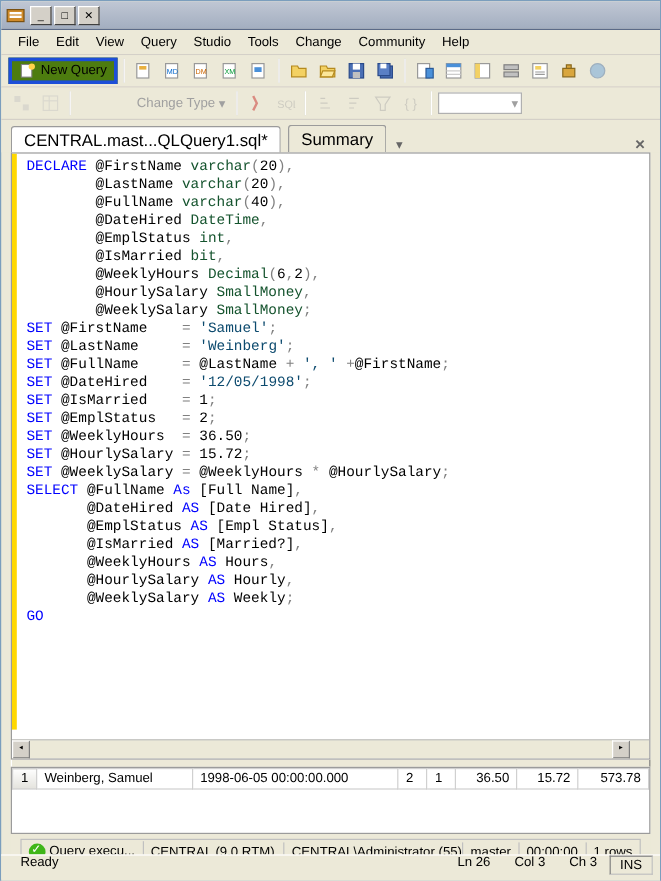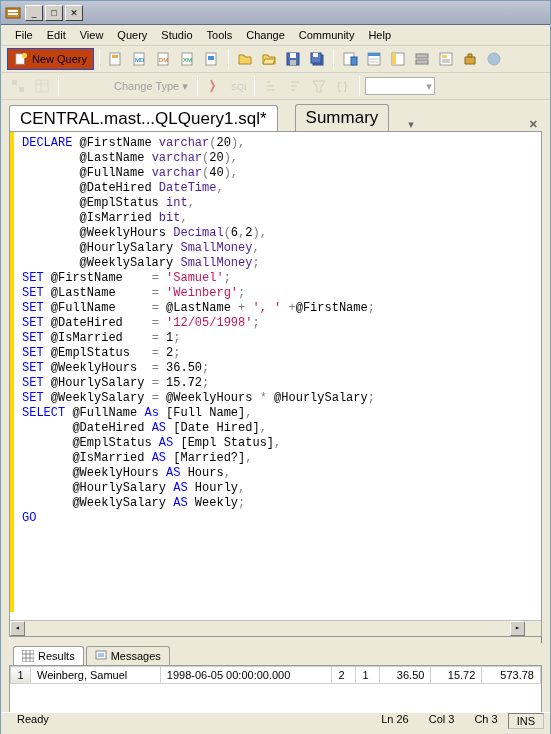--- a/index.html
+++ b/index.html
@@ -44,21 +44,21 @@
   }
   .tb-btn {
     width: 22px; height: 22px;
     display: inline-flex; align-items: center; justify-content: center;
     border: 1px solid transparent;
   }
   .tb-btn svg { width: 16px; height: 16px; }
   .newq {
     display: flex; align-items: center; gap: 4px;
     padding: 2px 6px; height: 22px;
-    border: 1px solid #1d4ed8; background: #c2410c;
+    border: 3px solid #1d4ed8; background: #4d7c0f;
   }
   .newq svg { width: 14px; height: 14px; }
   .sep { width: 1px; height: 20px; background: #c0c0c0; margin: 0 3px; border-right:1px solid #fff;}
   .chgtype {
     display: inline-flex; align-items: center; gap: 3px;
     color: #a0a0a0; padding: 0 4px; margin-left: 46px;
   }
   .dim { opacity: 0.4; }
   .combo {
     display:inline-flex; align-items:center; border:1px solid #b0b0b0;
@@ -66,42 +66,42 @@
     color:#a0a0a0; justify-content:space-between;
   }
   .tabs {
     display: flex; align-items: flex-end; padding: 4px 8px 0 8px;
     background: #ece9d8; position: relative;
   }
   .tab {
     padding: 3px 10px; background: #ece9d8;
     border: 1px solid #9b9b9b; border-bottom: none;
     border-radius: 3px 3px 0 0;
-    margin-right: 17px; font-size: 17px;
+    margin-right: 6px; font-size: 14px;
   }
   .tab.active { background: #fff; position: relative; top: 1px; }
   .tabs .closex { margin-left: auto; padding: 0 4px; font-weight:bold; color:#666; }
   .tabs .hidebtn { padding: 0 2px; color:#666; }
   .editor {
     background: #fff; border: 1px solid #9b9b9b;
     margin: 0 8px; height: 506px;
     font-family: "Courier New", monospace;
     font-size: 12px; line-height: 15px;
     overflow: hidden; position: relative;
   }
   .editor-inner {
     border-left: 4px solid #ffd800;
     padding: 4px 4px 4px 8px;
     white-space: pre;
     height: 480px;
     overflow: hidden;
   }
   .code-kw { color: #0000ff; }
-  .code-type { color: #4c1d95; }
-  .code-str { color: #be185d; }
+  .code-type { color: #14532d; }
+  .code-str { color: #0c4a6e; }
   .code-gray { color: #808080; }
   .editor .hscroll {
     position: absolute; bottom: 0; left: 0; right: 16px; height: 16px;
     background: #ece9d8; border-top: 1px solid #c0c0c0;
     display:flex; justify-content:space-between; align-items:center;
   }
   .editor .vslot { position:absolute; right:0; bottom:0; width:16px; height:16px; background:#ece9d8; border-top:1px solid #c0c0c0;}
   .sbtn { width:15px; height:15px; background:#d4d0c8; border:1px solid #fff; border-right-color:#808080; border-bottom-color:#808080; font-size:8px; line-height:12px; text-align:center;}
   .splitter { height: 6px; margin: 0 8px; background: #ece9d8; border-left:1px solid #fff; border-right:1px solid #808080;}
   .results {
@@ -379,40 +379,20 @@
   <div class="hscroll">
     <span class="sbtn">◂</span>
     <span class="sbtn">▸</span>
   </div>
   <div class="vslot"></div>
 </div>
 
 <div class="splitter"></div>
 
 <div class="results">
-  <div class="rtabs">
-    <div class="rtab">
-      <svg viewBox="0 0 12 12">
-          <rect x="0" y="0" width="12" height="12" fill="#fff" stroke="#888"></rect>
-          <line x1="0" y1="4" x2="12" y2="4" stroke="#888"></line>
-          <line x1="0" y1="8" x2="12" y2="8" stroke="#888"></line>
-          <line x1="4" y1="0" x2="4" y2="12" stroke="#888"></line>
-          <line x1="8" y1="0" x2="8" y2="12" stroke="#888"></line>
-        </svg>
-      <span>Results</span>
-    </div>
-    <div class="rtab inactive">
-      <svg viewBox="0 0 12 12">
-          <rect x="1" y="1" width="10" height="8" fill="#fff" stroke="#888"></rect>
-          <line x1="3" y1="4" x2="9" y2="4" stroke="#4a90d9"></line>
-          <line x1="3" y1="6" x2="9" y2="6" stroke="#4a90d9"></line>
-        </svg>
-      <span>Messages</span>
-    </div>
-  </div>
   <div class="grid">
     <table>
       <tbody>
       <tr>
         <td class="rownum">1</td>
         <td>Weinberg, Samuel</td>
         <td>1998-06-05 00:00:00.000</td>
         <td>2</td>
         <td>1</td>
         <td class="numcell">36.50</td>

